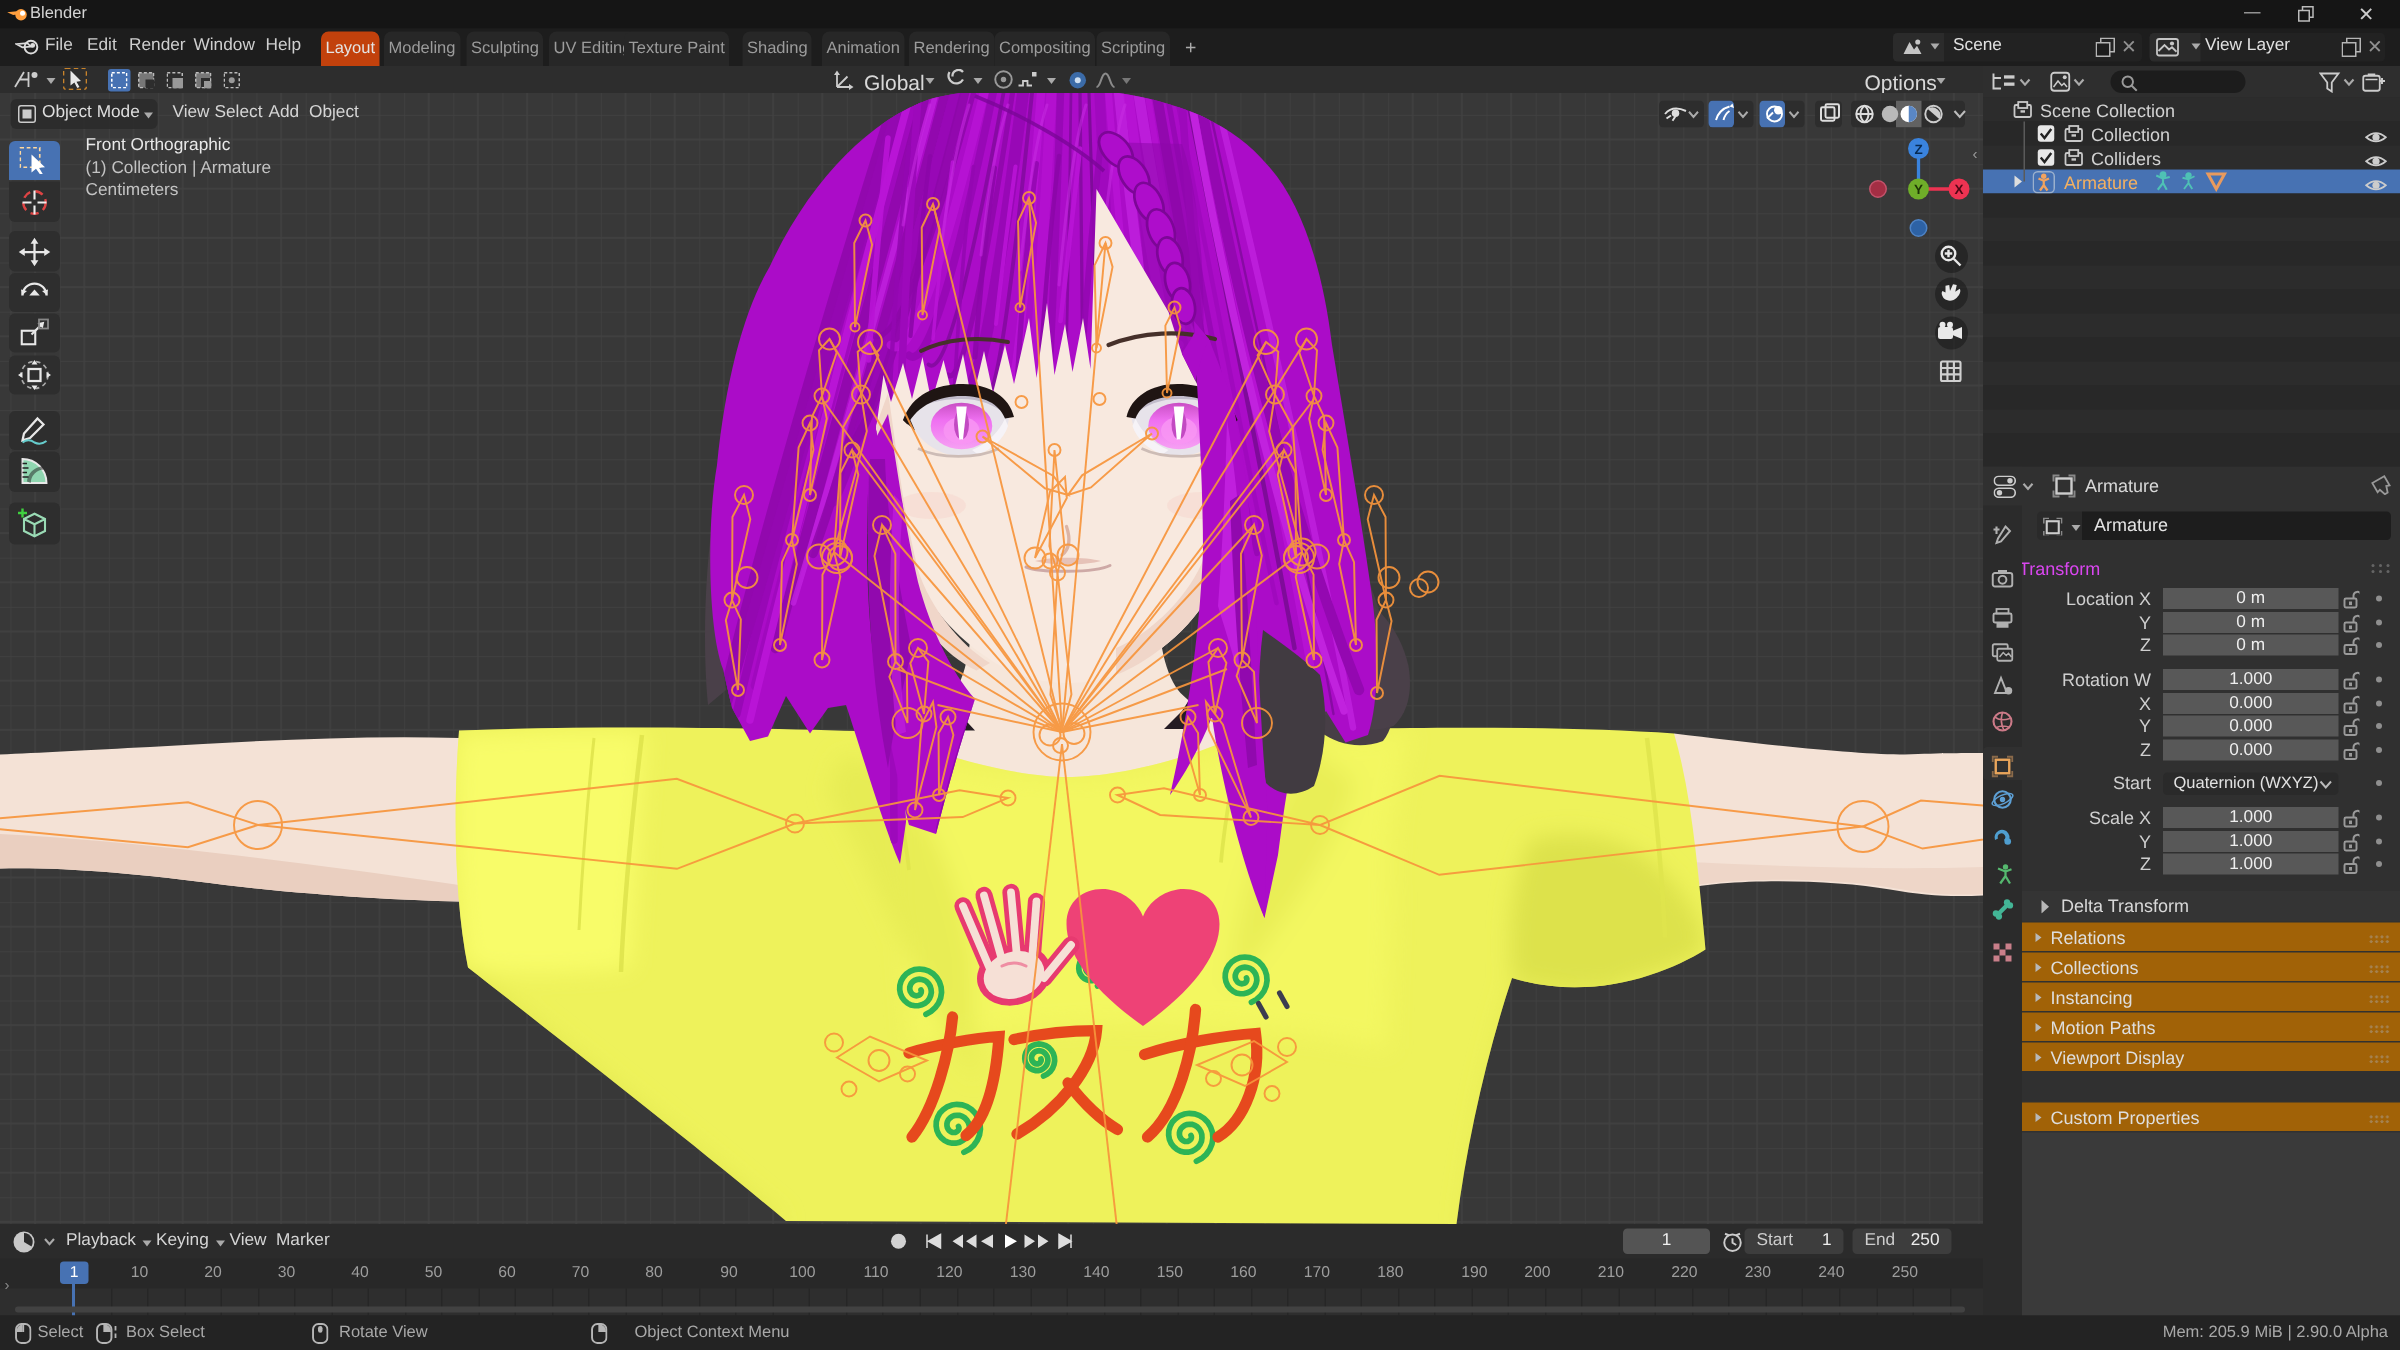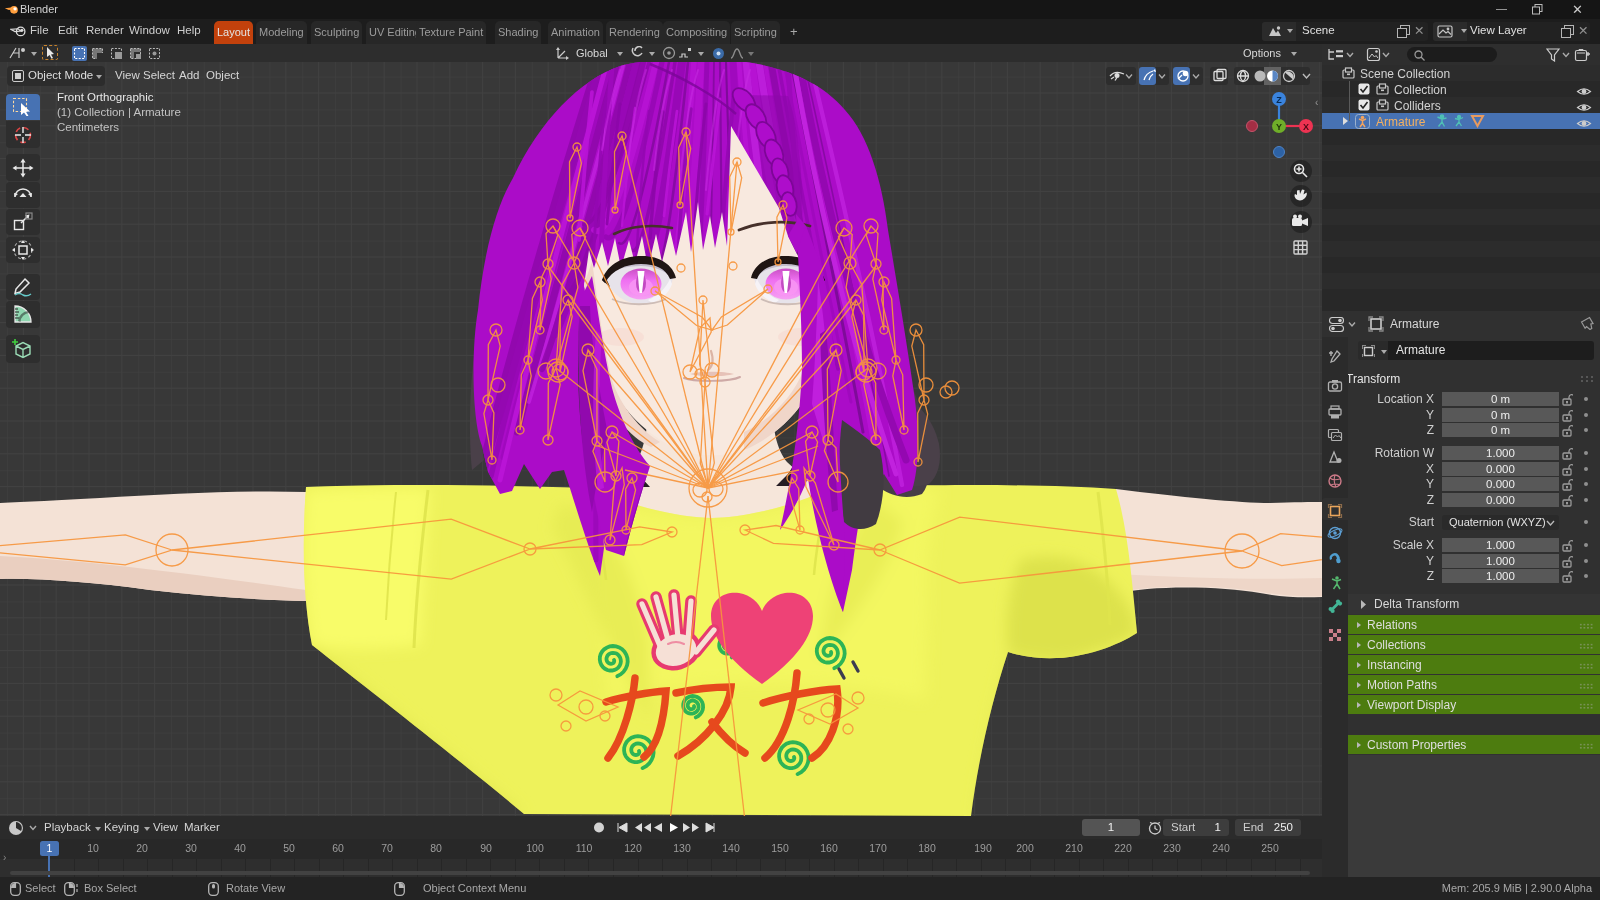--- a/index.html
+++ b/index.html
@@ -17,21 +17,21 @@
 
 #outliner{left:1322px;top:44px;width:278px;height:267px;background:#272727;font-size:12px;color:#d2d2d2}
 #outhead{position:absolute;left:0;top:0;width:278px;height:21px;background:#2e2e2e}
 .orow{position:absolute;left:0;width:278px;height:16px;line-height:16px}
 #props{left:1322px;top:311px;width:278px;height:566px;background:#303030;font-size:12px;color:#d0d0d0}
 #ptabs{position:absolute;left:0;top:26px;width:26px;height:540px;background:#2b2b2b}
 .pfield{position:absolute;left:120px;width:117px;height:14px;background:#585858;color:#eee;
  font-size:11.5px;text-align:center;line-height:14px}
 .plab{position:absolute;width:112px;text-align:right;font-size:12px;color:#cfcfcf;line-height:15px}
 .adot{position:absolute;left:262px;width:4px;height:4px;border-radius:50%;background:#8f8f8f}
-.phead{position:absolute;left:26px;width:252px;height:20px;background:#4d7c0f;border-top:1px solid #313131;
+.phead{position:absolute;left:26px;width:252px;height:20px;background:#a16207;border-top:1px solid #313131;
  color:#dedede;font-size:12px;line-height:20px}
 .phead:after{content:"";position:absolute;right:7px;top:8px;width:14px;height:6px;opacity:.45;background-image:radial-gradient(#aaa 0.9px, transparent 1px);background-size:3.6px 3.2px}
 .tri{display:inline-block;width:0;height:0;border-left:4px solid #b8b8b8;border-top:3.5px solid transparent;
  border-bottom:3.5px solid transparent;margin:0 6px 1px 9px}
 
 #timeline{left:0;top:816px;width:1322px;height:61px;background:#2b2b2b;color:#c6c6c6}
 #tlruler{position:absolute;left:0;top:23px;width:1322px;height:20px;background:#282828}
 #tlbody{position:absolute;left:0;top:43px;width:1322px;height:18px;background:#2e2e2e}
 .fnum{position:absolute;top:3px;font-size:10.5px;color:#9d9d9d;transform:translateX(-50%)}
 #statusbar{left:0;top:877px;width:1600px;height:23px;background:#232323;color:#a8a8a8;font-size:11px}
@@ -102,21 +102,21 @@
  <span class="vv abs" style="left:1458px;top:10px"></span>
  <span class="abs" style="left:1470px;top:5px;color:#e0e0e0">View Layer</span>
  <svg class="abs" style="left:1561px;top:6px" width="13" height="13">
         <rect x="3.5" y="0.5" width="9" height="9" fill="none" stroke="#b5b5b5"></rect>
         <rect x="0.5" y="3.5" width="9" height="9" fill="#1d1d1d" stroke="#b5b5b5"></rect>
       </svg>
  <span class="abs" style="left:1578px;top:4px;color:#909090;font-size:12.5px">✕</span>
 </div>
 
 <div class="abs" id="toolrow"></div>
-<div class="abs" id="toolrow2" style="color:#d0d0d0;font-size:11px">
+<div class="abs" id="toolrow2" style="color:#d0d0d0;font-size:14px">
  <svg class="abs" style="left:8px;top:2px" width="20" height="14" viewBox="0 0 20 14">
         <path d="M2,12 L8,2 M5,7 h6 M11,2 v10" stroke="#ccc" stroke-width="1.2" fill="none"></path>
         <circle cx="15" cy="4" r="2" fill="#ccc"></circle>
       </svg>
  <span class="vv abs" style="left:28px;top:8px"></span>
  <span class="abs" style="left:42px;top:1px;width:16px;height:15px;border:1px dashed #c8832b;border-radius:2px"></span>
  <svg class="abs" style="left:46px;top:3px" width="10" height="12">
         <path d="M1,0 L8,7 L5,7.5 L7,11 L5.5,11.7 L3.6,8 L1,10 Z" fill="#e8e8e8"></path>
       </svg>
  <span class="abs" style="left:72px;top:1.5px;width:15px;height:15px;background:#4772b3;border-radius:2px"></span>
@@ -825,21 +825,21 @@
         <rect x="2.5" y="2.5" width="8" height="8" fill="none" stroke="#ccc" stroke-width="1.4"></rect>
         <path d="M0.5,4 v-3.5 h3.5 M9,0.5 h3.5 v3.5 M12.5,9 v3.5 h-3.5 M4,12.5 h-3.5 v-3.5" stroke="#888" stroke-width="1.1" fill="none"></path>
       </svg>
  <span class="vv abs" style="left:56px;top:39px"></span>
  <div class="abs" style="left:66px;top:30px;width:206px;height:19px;background:#1d1d1d;border-radius:0 3px 3px 0"></div>
  <span class="abs" style="left:74px;top:32px;color:#e4e4e4">Armature</span>
 
  <svg class="abs" style="left:9px;top:66px" width="9" height="7">
         <path d="M0,1 h9 l-4.5,6 Z" fill="#ccc"></path>
       </svg>
-      <span class="abs" style="left:24px;top:61px;color:#e5e5e5">Transform</span>
+      <span class="abs" style="left:24px;top:61px;color:#d946ef">Transform</span>
  <svg class="abs" style="left:258px;top:64px" width="14" height="10" opacity="0.5">
         <g fill="#999">
           <circle cx="2" cy="2" r="1"></circle>
           <circle cx="7" cy="2" r="1"></circle>
           <circle cx="12" cy="2" r="1"></circle>
           <circle cx="2" cy="6" r="1"></circle>
           <circle cx="7" cy="6" r="1"></circle>
           <circle cx="12" cy="6" r="1"></circle>
         </g>
       </svg>

